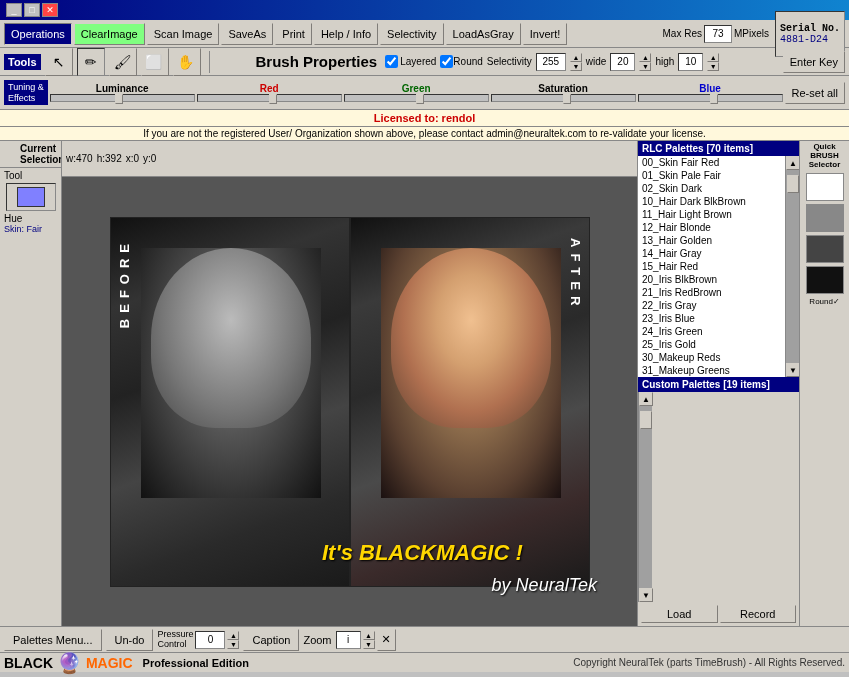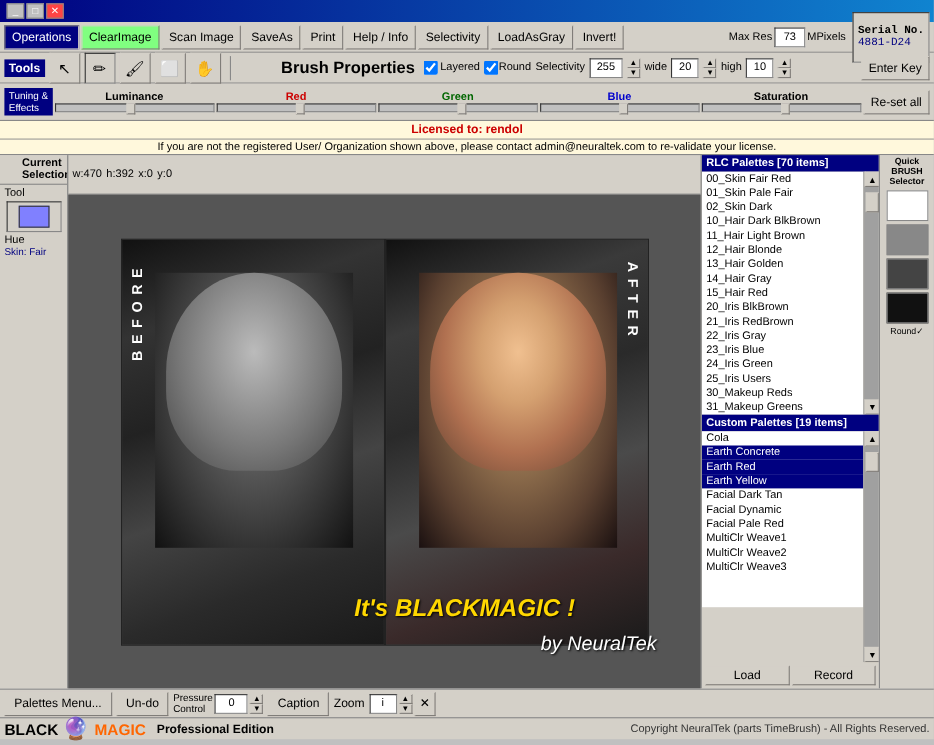--- a/index.html
+++ b/index.html
@@ -413,27 +413,27 @@
         <div class="slider-thumb" style="left:50%;"></div>
       </div>
   </div>
   <div class="slider-group">
     <span class="slider-label" style="color:#006600;">Green</span>
     <div class="slider-track">
         <div class="slider-thumb" style="left:50%;"></div>
       </div>
   </div>
   <div class="slider-group">
-    <span class="slider-label" style="color:#0000cc;">Blue</span>
+    <span class="slider-label">Saturation</span>
     <div class="slider-track">
         <div class="slider-thumb" style="left:50%;"></div>
       </div>
   </div>
   <div class="slider-group">
-    <span class="slider-label">Saturation</span>
+    <span class="slider-label" style="color:#0000cc;">Blue</span>
     <div class="slider-track">
         <div class="slider-thumb" style="left:50%;"></div>
       </div>
   </div>
   <button id="reset-all-btn">Re-set all</button>
 </div>
 
 <div id="license-bar">
   <span style="font-weight:bold;">Licensed to: rendol</span>
 </div>
@@ -497,49 +497,37 @@
         <div class="palette-item">11_Hair Light Brown</div>
         <div class="palette-item">12_Hair Blonde</div>
         <div class="palette-item">13_Hair Golden</div>
         <div class="palette-item">14_Hair Gray</div>
         <div class="palette-item">15_Hair Red</div>
         <div class="palette-item">20_Iris BlkBrown</div>
         <div class="palette-item">21_Iris RedBrown</div>
         <div class="palette-item">22_Iris Gray</div>
         <div class="palette-item">23_Iris Blue</div>
         <div class="palette-item">24_Iris Green</div>
-        <div class="palette-item">25_Iris Users</div>
+        <div class="palette-item">25_Iris Gold</div>
         <div class="palette-item">30_Makeup Reds</div>
         <div class="palette-item">31_Makeup Greens</div>
       </div>
       <div style="width:14px; background:#d4d0c8; border-left:1px solid #888; display:flex; flex-direction:column;">
         <div class="scroll-up-btn">▲</div>
         <div style="flex:1; background:#a0a0a0; position:relative;">
           <div style="width:12px; height:18px; background:#d4d0c8; border:1px outset #d4d0c8; position:absolute; top:5px; left:1px;"></div>
         </div>
         <div class="scroll-dn-btn">▼</div>
       </div>
     </div>
 
     <div id="custom-palettes-header">
       <span>Custom Palettes [19 items]</span>
     </div>
     <div class="list-with-scroll" style="flex:1; overflow:hidden; display:flex;">
-      <div id="custom-list" style="flex:1; overflow-y:auto; background:white; font-size:10px;">
-        <div class="palette-item">Cola</div>
-        <div class="palette-item selected">Earth Concrete</div>
-        <div class="palette-item selected">Earth Red</div>
-        <div class="palette-item selected">Earth Yellow</div>
-        <div class="palette-item">Facial Dark Tan</div>
-        <div class="palette-item">Facial Dynamic</div>
-        <div class="palette-item">Facial Pale Red</div>
-        <div class="palette-item">MultiClr Weave1</div>
-        <div class="palette-item">MultiClr Weave2</div>
-        <div class="palette-item">MultiClr Weave3</div>
-      </div>
       <div style="width:14px; background:#d4d0c8; border-left:1px solid #888; display:flex; flex-direction:column;">
         <div class="scroll-up-btn">▲</div>
         <div style="flex:1; background:#a0a0a0; position:relative;">
           <div style="width:12px; height:18px; background:#d4d0c8; border:1px outset #d4d0c8; position:absolute; top:5px; left:1px;"></div>
         </div>
         <div class="scroll-dn-btn">▼</div>
       </div>
     </div>
     <div id="palette-buttons" style="display:flex; gap:2px; padding:3px;">
       <button class="palette-action-btn">Load</button>

